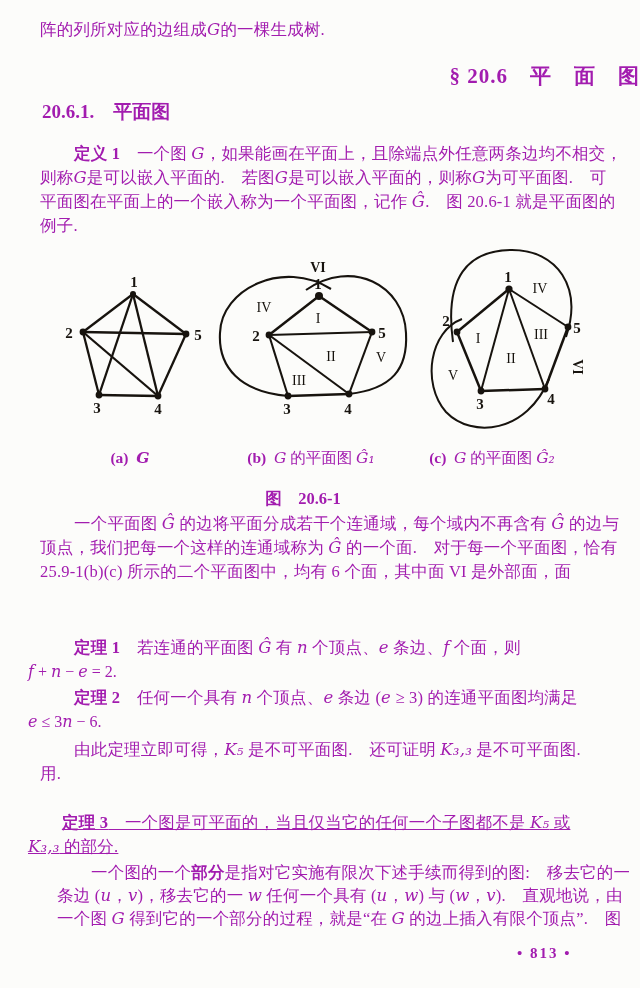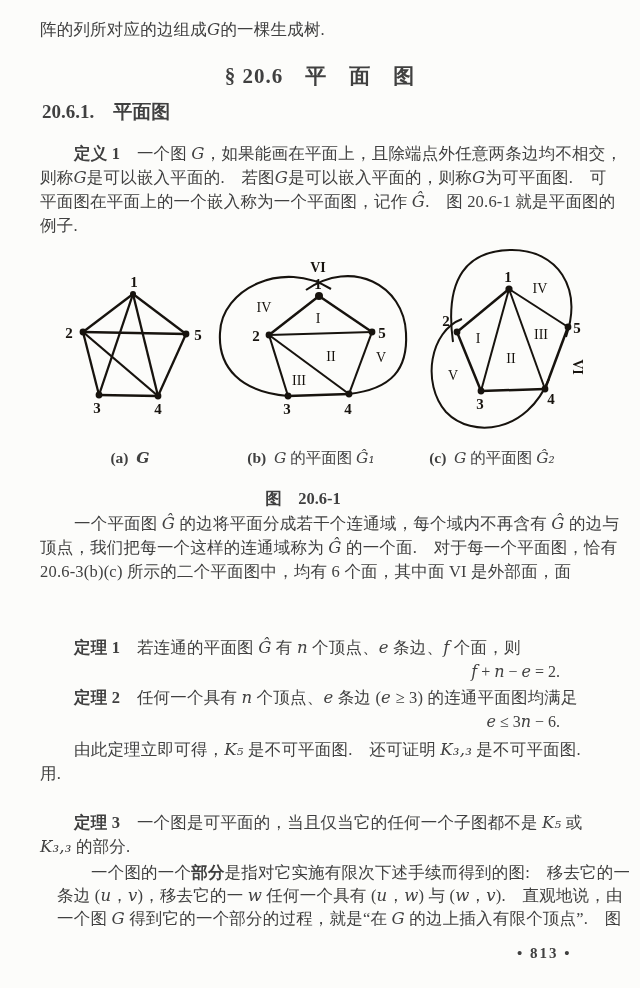--- a/index.html
+++ b/index.html
@@ -1,30 +1,30 @@
 <!DOCTYPE html>
 <html><head>
 <meta charset="utf-8">
 <style>
   html,body{margin:0;padding:0;background:#e8e8e4;}
   .page{position:relative;width:640px;height:988px;margin:0 auto;background:#fcfcfa;
-        color:#404040;font-family:"Liberation Serif","DejaVu Serif",serif;overflow:hidden;}
+        color:#a21caf;font-family:"Liberation Serif","DejaVu Serif",serif;overflow:hidden;}
   .abs{position:absolute;}
   .line{height:24px;line-height:24px;white-space:pre;font-size:16.5px;letter-spacing:.2px;}
   .tight .line{height:23px;line-height:23px;}
   .ind{padding-left:34px;}
   span.b{font-weight:bold;}
   span.i{font-style:italic;font-family:"DejaVu Serif","Liberation Serif",serif;}
-  .h1{left:0;right:0;top:62px;text-align:center;font-size:21px;font-weight:bold;
+  .h1{left:0;right:0;top:62px;text-align:right;font-size:21px;font-weight:bold;
       white-space:pre;letter-spacing:1px;}
   .h2{left:42px;top:99px;font-size:19px;font-weight:bold;white-space:pre;}
   .carry{left:40px;top:18px;}
   .cap{position:absolute;transform:translateX(-50%);white-space:pre;font-size:15.5px;}
   .capmain{position:absolute;transform:translateX(-50%);white-space:pre;font-size:16.5px;font-weight:bold;margin-top:16px;}
-  .formula{position:absolute;left:40px;width:520px;text-align:right;font-size:16px;
+  .formula{position:absolute;left:28px;width:520px;text-align:left;font-size:16px;
            white-space:pre;height:24px;line-height:24px;}
   .pagenum{left:517px;top:945px;font-size:15px;font-weight:bold;letter-spacing:2px;white-space:pre;}
   svg text{font-family:"Liberation Serif","DejaVu Serif",serif;fill:#17130e;}
   .vlab{font-size:15px;font-weight:bold;}
   .flab{font-size:14px;}
   .edge{stroke:#17130e;fill:none;}
 </style>
 </head>
 <body>
 
@@ -136,35 +136,35 @@
   </svg>
 
   <div class="cap" style="left:130px;top:448px;"><span class="b">(a)</span><span>  </span><span class="b i">G</span></div>
   <div class="cap" style="left:311px;top:448px;"><span class="b">(b)</span><span>  </span><span class="i">G</span><span> 的平面图 </span><span class="i">Ĝ₁</span></div>
   <div class="cap" style="left:492px;top:448px;"><span class="b">(c)</span><span>  </span><span class="i">G</span><span> 的平面图 </span><span class="i">Ĝ₂</span></div>
   <div class="capmain" style="left:303px;top:472px;">图　20.6-1</div>
 
   <div class="abs" style="left:40px;top:512px;width:578px;">
     <div class="line ind"><span>一个平面图 </span><span class="i">Ĝ</span><span> 的边将平面分成若干个连通域，每个域内不再含有 </span><span class="i">Ĝ</span><span> 的边与</span></div>
     <div class="line"><span>顶点，我们把每一个这样的连通域称为 </span><span class="i">Ĝ</span><span> 的一个面.　对于每一个平面图，恰有</span></div>
-    <div class="line"><span>20.6-3(b)(c) 所示的二个平面图中，均有 6 个面，其中面 VI 是外部面，面</span></div>
+    <div class="line"><span>25.9-1(b)(c) 所示的二个平面图中，均有 6 个面，其中面 VI 是外部面，面</span></div>
   </div>
 
   <div class="abs line ind" style="left:40px;top:636px;width:578px;"><span class="b">定理 1</span><span>　若连通的平面图 </span><span class="i">Ĝ</span><span> 有 </span><span class="i">n</span><span> 个顶点、</span><span class="i">e</span><span> 条边、</span><span class="i">f</span><span> 个面，则</span></div>
   <div class="formula" style="top:660px;"><span class="i">f</span><span> + </span><span class="i">n</span><span> − </span><span class="i">e</span><span> = 2.</span></div>
 
   <div class="abs line ind" style="left:40px;top:686px;width:578px;"><span class="b">定理 2</span><span>　任何一个具有 </span><span class="i">n</span><span> 个顶点、</span><span class="i">e</span><span> 条边 (</span><span class="i">e</span><span> ≥ 3) 的连通平面图均满足</span></div>
   <div class="formula" style="top:710px;"><span class="i">e</span><span> ≤ 3</span><span class="i">n</span><span> − 6.</span></div>
 
   <div class="abs" style="left:40px;top:738px;width:578px;">
     <div class="line ind"><span>由此定理立即可得，</span><span class="i">K₅</span><span> 是不可平面图.　还可证明 </span><span class="i">K₃,₃</span><span> 是不可平面图.</span></div>
     <div class="line"><span>用.</span></div>
   </div>
 
-  <div class="abs" style="left:40px;top:811px;width:578px;">
+  <div class="abs" style="left:28px;top:811px;width:578px;text-decoration:underline;">
     <div class="line ind"><span class="b">定理 3</span><span>　一个图是可平面的，当且仅当它的任何一个子图都不是 </span><span class="i">K₅</span><span> 或</span></div>
     <div class="line"><span class="i">K₃,₃</span><span> 的部分.</span></div>
   </div>
 
   <div class="abs tight" style="left:57px;top:861px;width:578px;">
     <div class="line ind"><span>一个图的一个</span><span class="b">部分</span><span>是指对它实施有限次下述手续而得到的图:　移去它的一</span></div>
     <div class="line"><span>条边 (</span><span class="i">u</span><span>，</span><span class="i">v</span><span>)，移去它的一 </span><span class="i">w</span><span> 任何一个具有 (</span><span class="i">u</span><span>，</span><span class="i">w</span><span>) 与 (</span><span class="i">w</span><span>，</span><span class="i">v</span><span>).　直观地说，由</span></div>
     <div class="line"><span>一个图 </span><span class="i">G</span><span> 得到它的一个部分的过程，就是“在 </span><span class="i">G</span><span> 的边上插入有限个顶点”.　图</span></div>
   </div>
 

